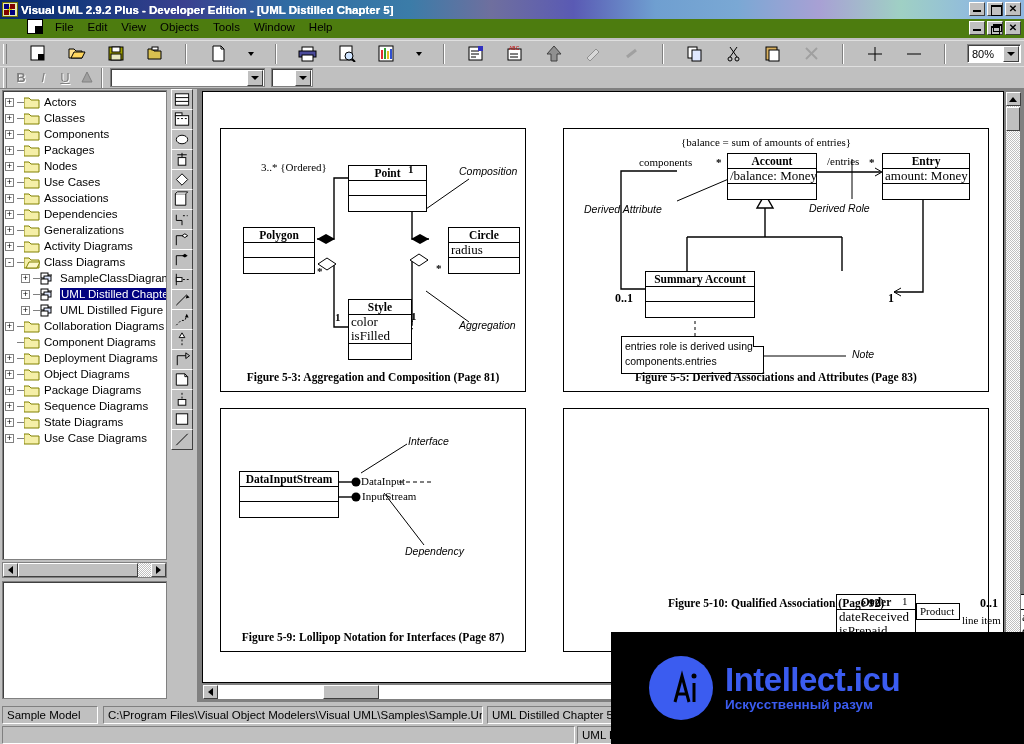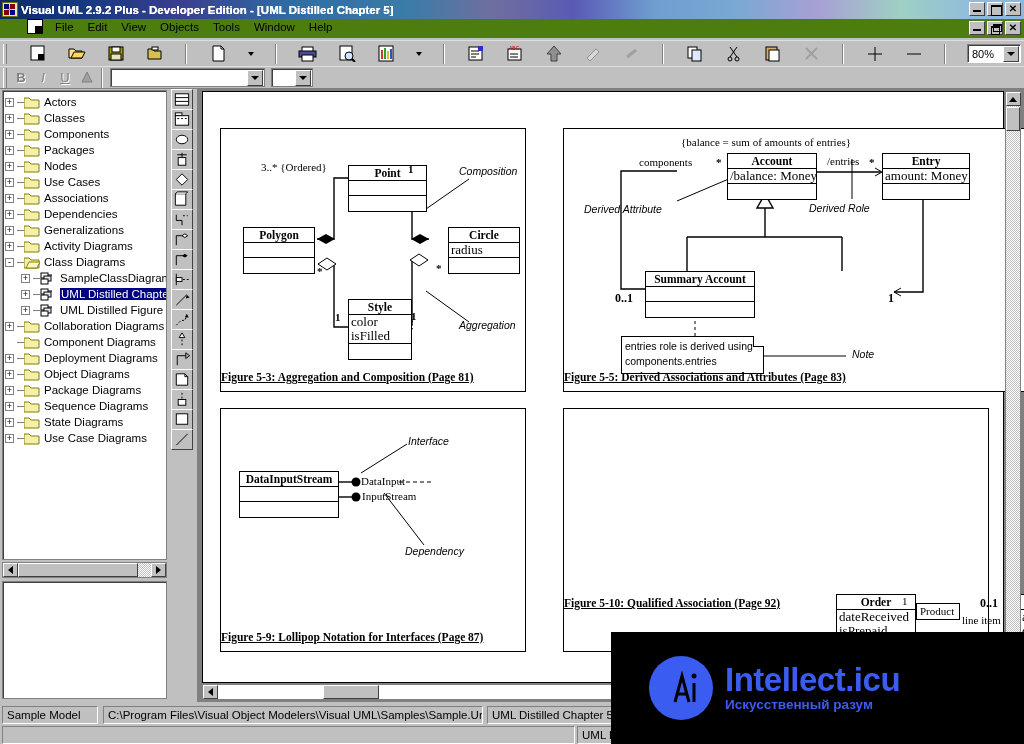--- a/index.html
+++ b/index.html
@@ -197,22 +197,22 @@
   }
   .hsb {
     position: absolute; left: 4px; bottom: 2px; width: 420px; height: 16px;
     background: #c0c0c0; border: 1px solid #808080;
     display:flex; align-items:center;
   }
 
   
   .fig { position: absolute; border: 1px solid #000; background: #fff; }
   .figcap {
-    position: absolute; bottom: 8px; left: 0; width: 100%; text-align: left;
-    font-family: "Liberation Serif", serif; font-weight: bold; font-size: 11.5px; color: #000; text-decoration: underline;
+    position: absolute; bottom: 8px; left: 0; width: 100%; text-align: center;
+    font-family: "Liberation Serif", serif; font-weight: bold; font-size: 11.5px; color: #000;
   }
   .umlclass { position: absolute; border: 1px solid #000; background:#fff; }
   .umlclass .cname {
     font-family: "Liberation Serif", serif; font-weight: bold; font-size: 11.5px;
     text-align: center; border-bottom: 1px solid #000; padding: 0 2px; line-height: 14px;
     white-space: nowrap;
   }
   .umlclass .cbody {
     font-family: "Liberation Serif", serif; font-size: 13px; padding: 0 2px;
     border-bottom: 1px solid #000; line-height: 14px;
@@ -942,21 +942,21 @@
         <div class="lbl bold" style="left:96px; top:136px;">*</div>
         <div class="lbl bold" style="left:215px; top:133px;">*</div>
         <div class="lbl bold" style="left:114px; top:182px;">1</div>
         <div class="lbl bold" style="left:190px; top:181px;">1</div>
         <div class="lbl ital" style="left:238px; top:36px;">Composition</div>
         <div class="lbl ital" style="left:238px; top:190px;">Aggregation</div>
 
         <div class="figcap">Figure 5-3: Aggregation and Composition (Page 81)</div>
       </div>
 
-      <div class="fig" style="left:360px; top:36px; width:462px; height:264px;">
+      <div class="fig" style="left:360px; top:36px; width:426px; height:264px;">
         <svg class="ov" width="426" height="264">
 
           <line x1="253" y1="43" x2="317" y2="43" stroke="#000" stroke-width="1.4"></line>
           <path d="M311 39 l7 4 l-7 4" fill="none" stroke="#000"></path>
 
           <line x1="288" y1="30" x2="288" y2="70" stroke="#000"></line>
 
           <path d="M201 65 l-8 14 l16 0 z" fill="#fff" stroke="#000" stroke-width="1.4"></path>
           <line x1="201" y1="79" x2="201" y2="108" stroke="#000" stroke-width="1.4"></line>
           <line x1="123" y1="108" x2="278" y2="108" stroke="#000" stroke-width="1.4"></line>

